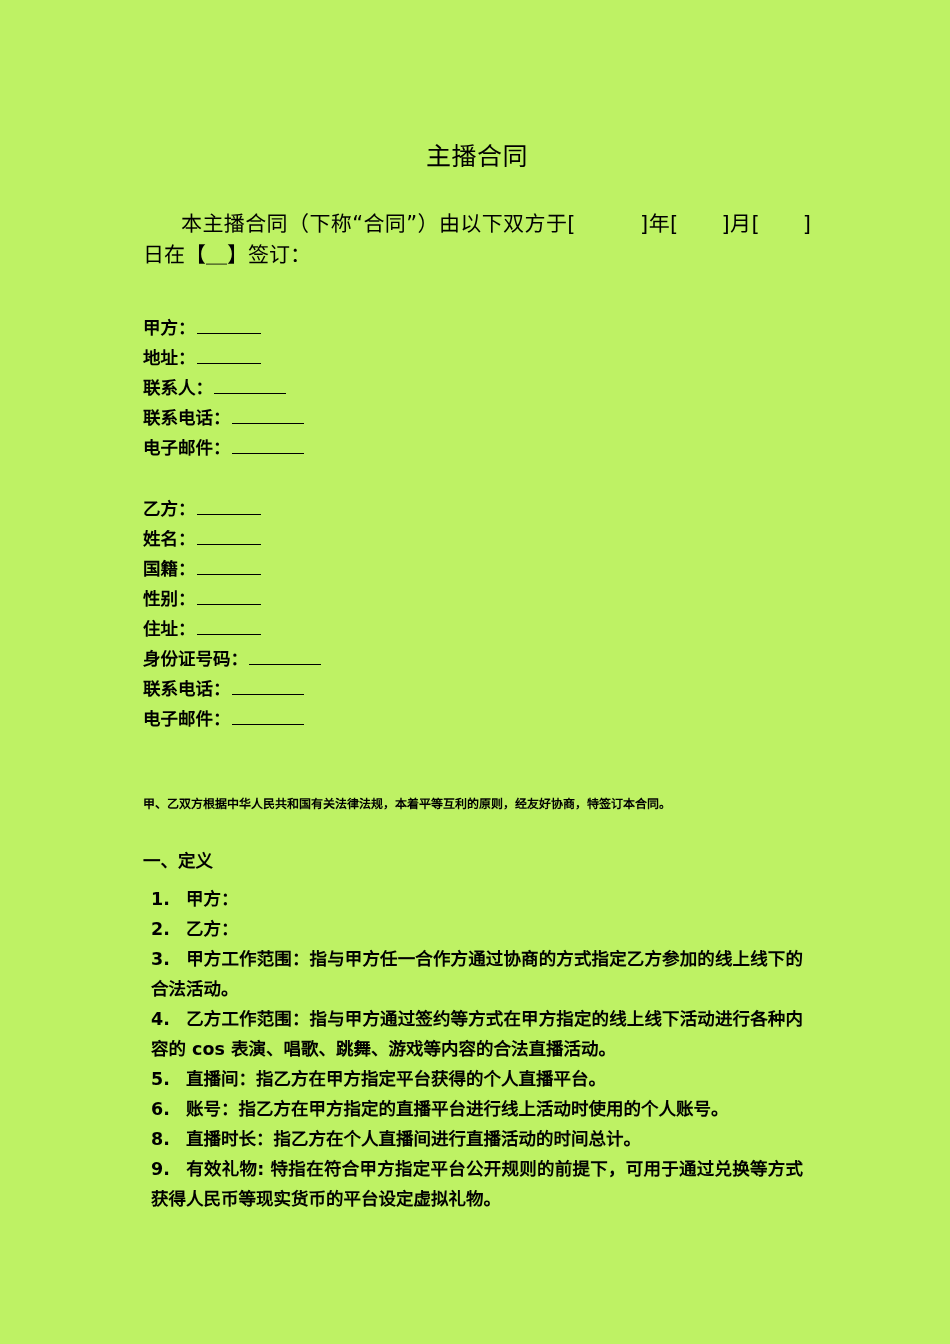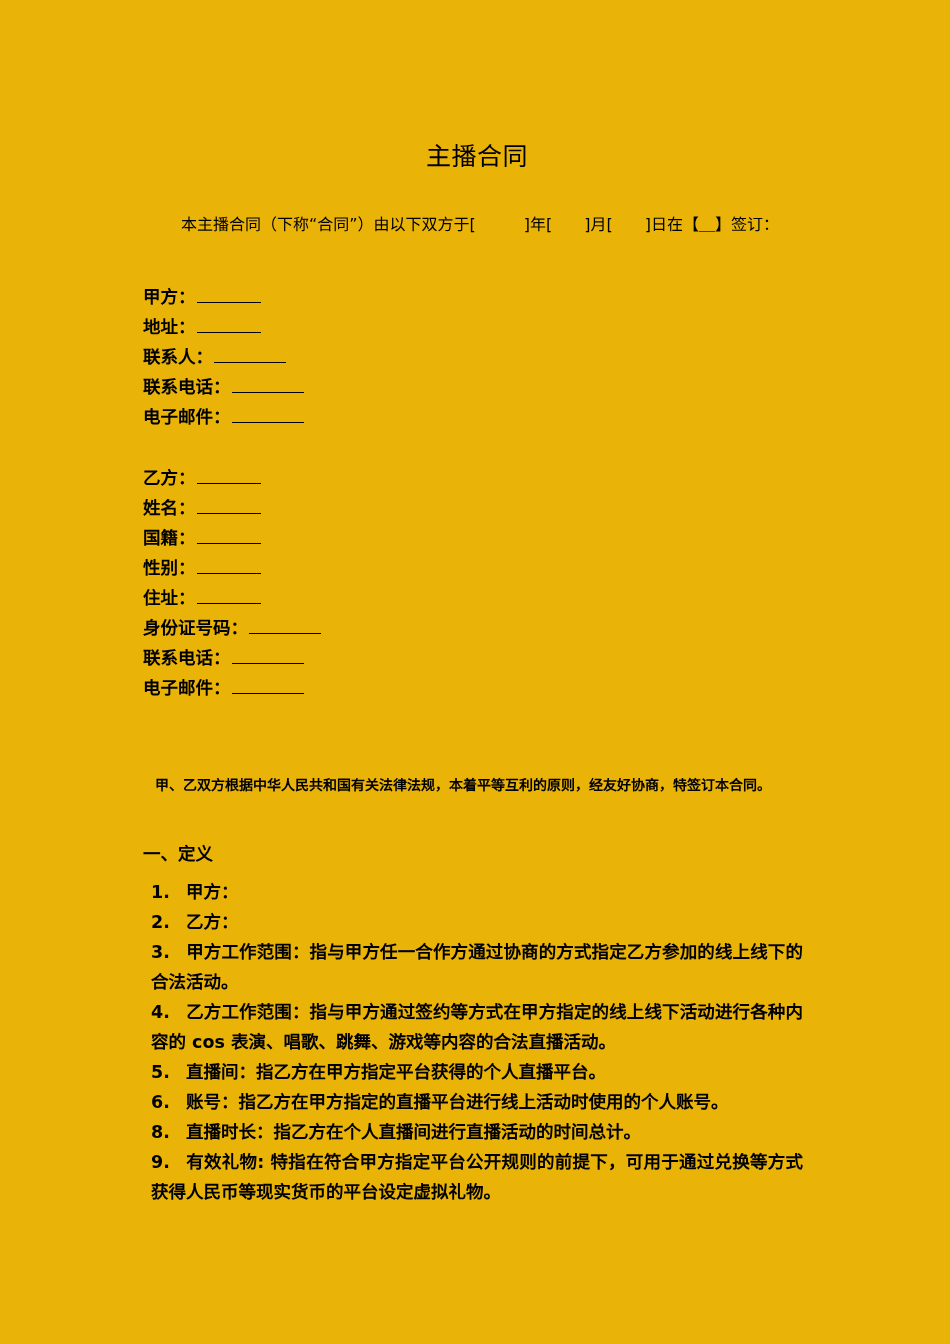--- a/index.html
+++ b/index.html
@@ -6,21 +6,21 @@
   html, body {
     margin: 0;
     padding: 0;
     background: #ffffff;
   }
 
   .page {
     position: relative;
     width: 950px;
     height: 1344px;
-    background: #eab308;
+    background: #bef264;
     margin: 0 auto;
     overflow: hidden;
     font-family: "DejaVu Sans", "Liberation Sans", sans-serif;
     color: #000000;
     -webkit-font-smoothing: antialiased;
   }
 
   .content {
     position: absolute;
     left: 143px;
@@ -36,21 +36,21 @@
     font-weight: 500;
     line-height: 1.35;
     text-align: center;
     letter-spacing: 0.5px;
   }
 
   
   .preamble {
     margin: 0;
     padding-top: 35px;
-    font-size: 16px;
+    font-size: 21px;
     line-height: 31px;
     text-indent: 38px;
     text-align: justify;
     text-justify: inter-character;
   }
 
   
   .party-block {
     margin: 0;
     padding: 0;
@@ -74,23 +74,23 @@
     vertical-align: baseline;
     border-bottom: 1.6px solid #000;
     height: 15px;
     margin-left: 1px;
   }
   .blank-rule.w-short { width: 64px; }
   .blank-rule.w-mid   { width: 72px; }
 
   
   .body-para {
-    margin: 12px;
+    margin: 0;
     padding-top: 55px;
-    font-size: 14px;
+    font-size: 12px;
     line-height: 31px;
     font-weight: 600;
     text-align: justify;
     text-justify: inter-character;
   }
 
   
   .section-heading {
     margin: 0;
     padding-top: 26px;

